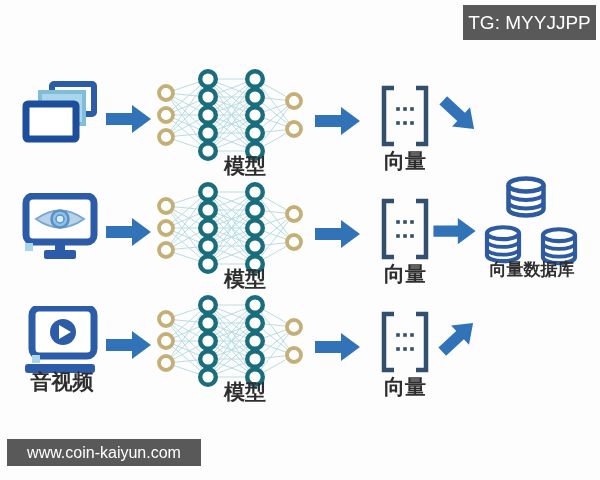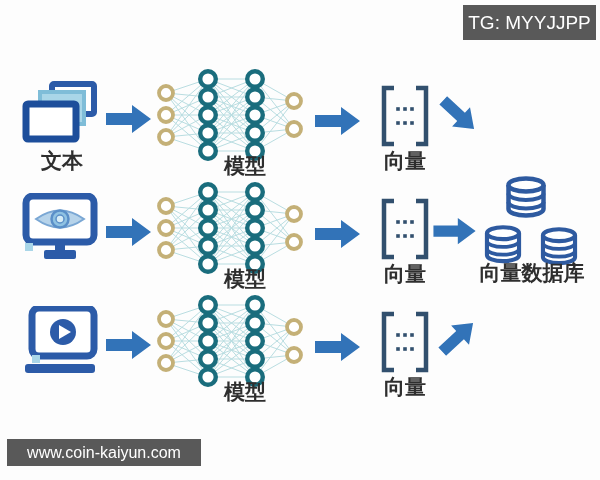--- a/index.html
+++ b/index.html
@@ -44,38 +44,37 @@
   
   .r2.src-icon{top:306px;} .r2.src-label{top:370px;}
   .r2.arrow-a{top:329px;} .r2.net{top:293px;} .r2.net-label{top:380px;}
   .r2.arrow-b{top:331px;} .r2.bracket{top:309px;} .r2.vec-label{top:375px;}
   .r2.arrow-out{left:436px;top:322px;transform:rotate(-43deg);}
 
   
   .db-top{left:502px;top:176px;width:48px;height:46px;}
   .db-left{left:481px;top:224px;width:44px;height:44px;}
   .db-right{left:537px;top:226px;width:44px;height:44px;}
-  .db-label{left:468px;top:261px;width:128px;font-size:21px;}
+  .db-label{left:468px;top:261px;width:128px;font-size:17px;}
 </style>
 </head>
 <body>
 
 <div class="canvas">
 
   <div class="badge badge-bottom">www.coin-kaiyun.com</div>
   <div class="badge badge-top">TG: MYYJJPP</div>
 
   <div class="cell src-icon r0">
     <svg viewBox="0 0 80 70">
       <rect x="30" y="4" width="42" height="30" rx="2" fill="#fff" stroke="var(--icon-primary)" stroke-width="6"></rect>
       <rect x="18" y="12" width="44" height="32" fill="var(--icon-light)" stroke="#7fbdd8" stroke-width="4"></rect>
       <rect x="4" y="24" width="50" height="35" rx="2" fill="#fff" stroke="var(--icon-dark)" stroke-width="7"></rect>
     </svg>
   </div>
-  <div class="label src-label r0">文本</div>
   <div class="cell arrow-a r0 block-arrow">
       <svg viewBox="0 0 46 32">
         <polygon points="0,10 26,10 26,2 45,16 26,30 26,22 0,22" fill="var(--arrow)"></polygon>
       </svg>
     </div>
   <div class="cell net r0 neural-net">
       <svg viewBox="0 0 154 96">
         <line x1="14" y1="26" x2="56" y2="12" stroke="#b9dde1" stroke-width="1"></line>
         <line x1="14" y1="26" x2="56" y2="30" stroke="#b9dde1" stroke-width="1"></line>
         <line x1="14" y1="26" x2="56" y2="48" stroke="#b9dde1" stroke-width="1"></line>
@@ -280,20 +279,21 @@
 
   <div class="cell src-icon r2">
     <svg viewBox="0 0 80 70">
       <rect x="10" y="2" width="62" height="48" rx="7" fill="#fff" stroke="var(--icon-primary)" stroke-width="7"></rect>
       <circle cx="41" cy="26" r="13" fill="var(--icon-primary)"></circle>
       <polygon points="37,19 49,26 37,33" fill="#fff"></polygon>
       <rect x="3" y="58" width="70" height="9" rx="3" fill="var(--icon-primary)"></rect>
       <rect x="10" y="49" width="8" height="8" fill="var(--icon-light)"></rect>
     </svg>
   </div>
+  <div class="label src-label r2">音视频</div>
   <div class="cell arrow-a r2 block-arrow">
       <svg viewBox="0 0 46 32">
         <polygon points="0,10 26,10 26,2 45,16 26,30 26,22 0,22" fill="var(--arrow)"></polygon>
       </svg>
     </div>
   <div class="cell net r2 neural-net">
       <svg viewBox="0 0 154 96">
         <line x1="14" y1="26" x2="56" y2="12" stroke="#b9dde1" stroke-width="1"></line>
         <line x1="14" y1="26" x2="56" y2="30" stroke="#b9dde1" stroke-width="1"></line>
         <line x1="14" y1="26" x2="56" y2="48" stroke="#b9dde1" stroke-width="1"></line>

